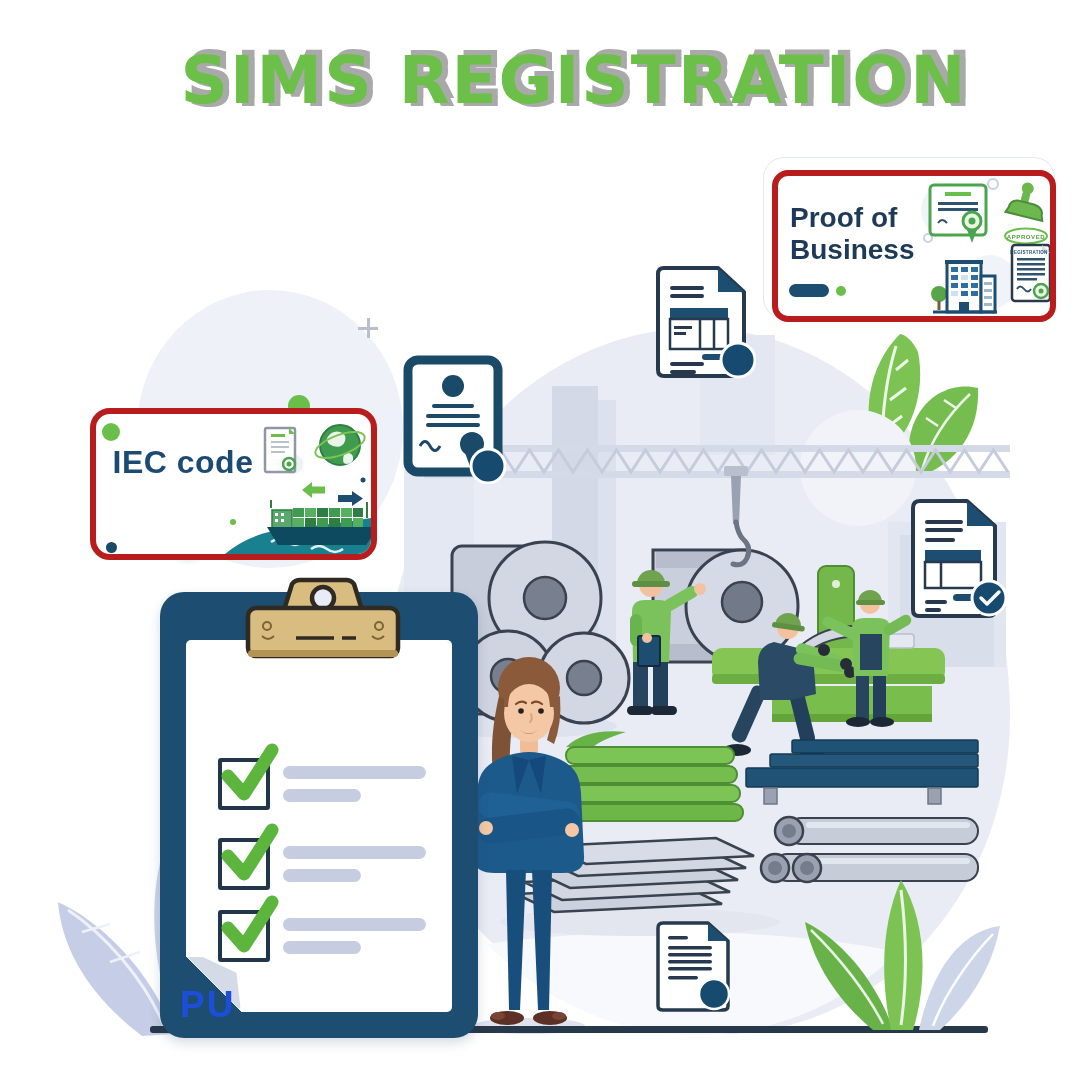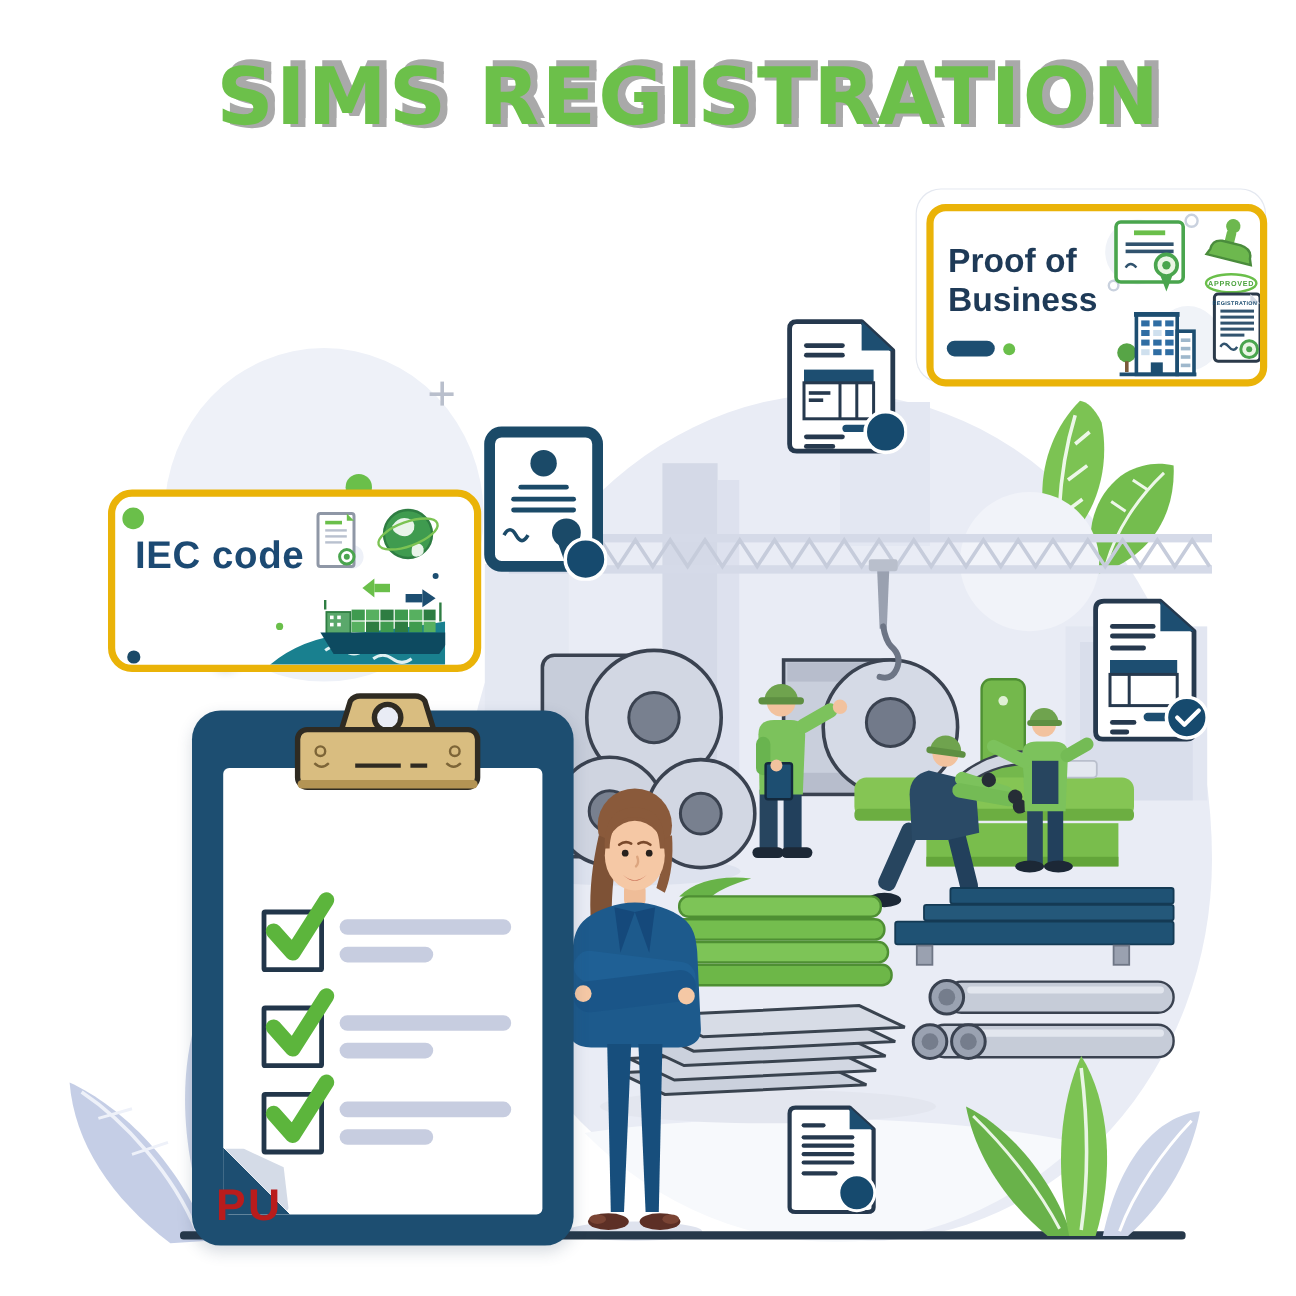--- a/index.html
+++ b/index.html
@@ -13,22 +13,22 @@
     border-radius:50% 50% 46% 54%/52% 55% 45% 48%;z-index:1;}
   .blob-light{left:137px;top:290px;width:266px;height:278px;background:#eef1f8;border-radius:50%;z-index:1;}
   .plus-mark{left:358px;top:318px;width:20px;height:20px;z-index:2;}
   .plus-mark::before{content:"";position:absolute;left:0;top:9px;width:20px;height:3px;background:#b9bfcc;}
   .plus-mark::after{content:"";position:absolute;left:9px;top:0;width:3px;height:20px;background:#b9bfcc;}
   .ring{border-radius:50%;background:transparent;z-index:3;}
   .ring.r1{left:173px;top:530px;width:20px;height:20px;border:5px solid #fff;box-shadow:0 2px 5px rgba(60,80,110,.12);}
   .ring.r2{left:952px;top:644px;width:15px;height:15px;border:3px solid #c9d0de;}
   .ground-line{left:150px;top:1026px;width:838px;height:7px;background:#26384a;border-radius:3px;z-index:6;}
   
-  .card{background:#fff;border:6px solid #eab308;z-index:30;}
-  .card-iec{left:90px;top:408px;width:275px;height:140px;border-radius:20px;overflow:hidden;padding-left:24px;}
+  .card{background:#fff;border:6px solid #b91c1c;z-index:30;}
+  .card-iec{left:90px;top:408px;width:275px;height:140px;border-radius:20px;overflow:hidden;}
   .card-proof{left:772px;top:170px;width:272px;height:140px;border-radius:16px;}
   .card-back{left:764px;top:158px;width:290px;height:160px;background:#fff;border-radius:20px;
     box-shadow:0 0 0 1px #e4e8f0;z-index:29;}
   .iec-green-corner{left:288px;top:395px;width:22px;height:22px;background:#6abf4a;border-radius:50%;z-index:29;}
   .iec-dot-green{left:6px;top:9px;width:18px;height:18px;background:#6abf4a;border-radius:50%;}
   .iec-dot-navy{left:10px;top:128px;width:11px;height:11px;background:#1b4a68;border-radius:50%;}
   .iec-text{left:6px;top:30px;width:162px;text-align:center;color:#1c4a73;font-weight:bold;
     font-size:32px;line-height:37px;letter-spacing:0.5px;z-index:2;}
   .proof-text{left:12px;top:26px;color:#1e3a57;font-weight:bold;font-size:28px;line-height:32px;z-index:2;}
   .proof-pill{left:11px;top:108px;width:40px;height:13px;background:#1d4e71;border-radius:7px;z-index:2;}
@@ -43,21 +43,21 @@
     clip-path:polygon(2% 2%,98% 98%,90% 30%,30% 2%);border-radius:0 0 10px 0;}
   .clip-title{left:186px;top:662px;width:266px;text-align:center;color:#1d3e5f;font-weight:bold;
     font-size:29px;line-height:38px;letter-spacing:2px;z-index:24;}
   .check-row{width:250px;height:62px;z-index:24;}
   .cbox{position:absolute;left:4px;top:6px;width:44px;height:44px;background:#fff;
     border:4.5px solid #22364a;border-radius:3px;}
   .checkmark{position:absolute;left:6px;top:-10px;width:60px;height:62px;}
   .bar{position:absolute;height:13px;border-radius:6.5px;background:#c7cde0;}
   .bar.long{left:69px;top:14px;width:143px;}
   .bar.short{left:69px;top:37px;width:78px;}
-  .pu{left:180px;top:984px;font-size:37px;font-weight:bold;color:#b91c1c;letter-spacing:2px;z-index:24;}
+  .pu{left:180px;top:984px;font-size:37px;font-weight:bold;color:#1d4ed8;letter-spacing:2px;z-index:24;}
   svg text{font-family:"Liberation Sans",sans-serif;}
 </style>
 </head>
 <body>
 
 <div class="stage">
 
   <h1 class="abs main-title">SIMS REGISTRATION</h1>
 
   <div class="abs blob-light"></div>

